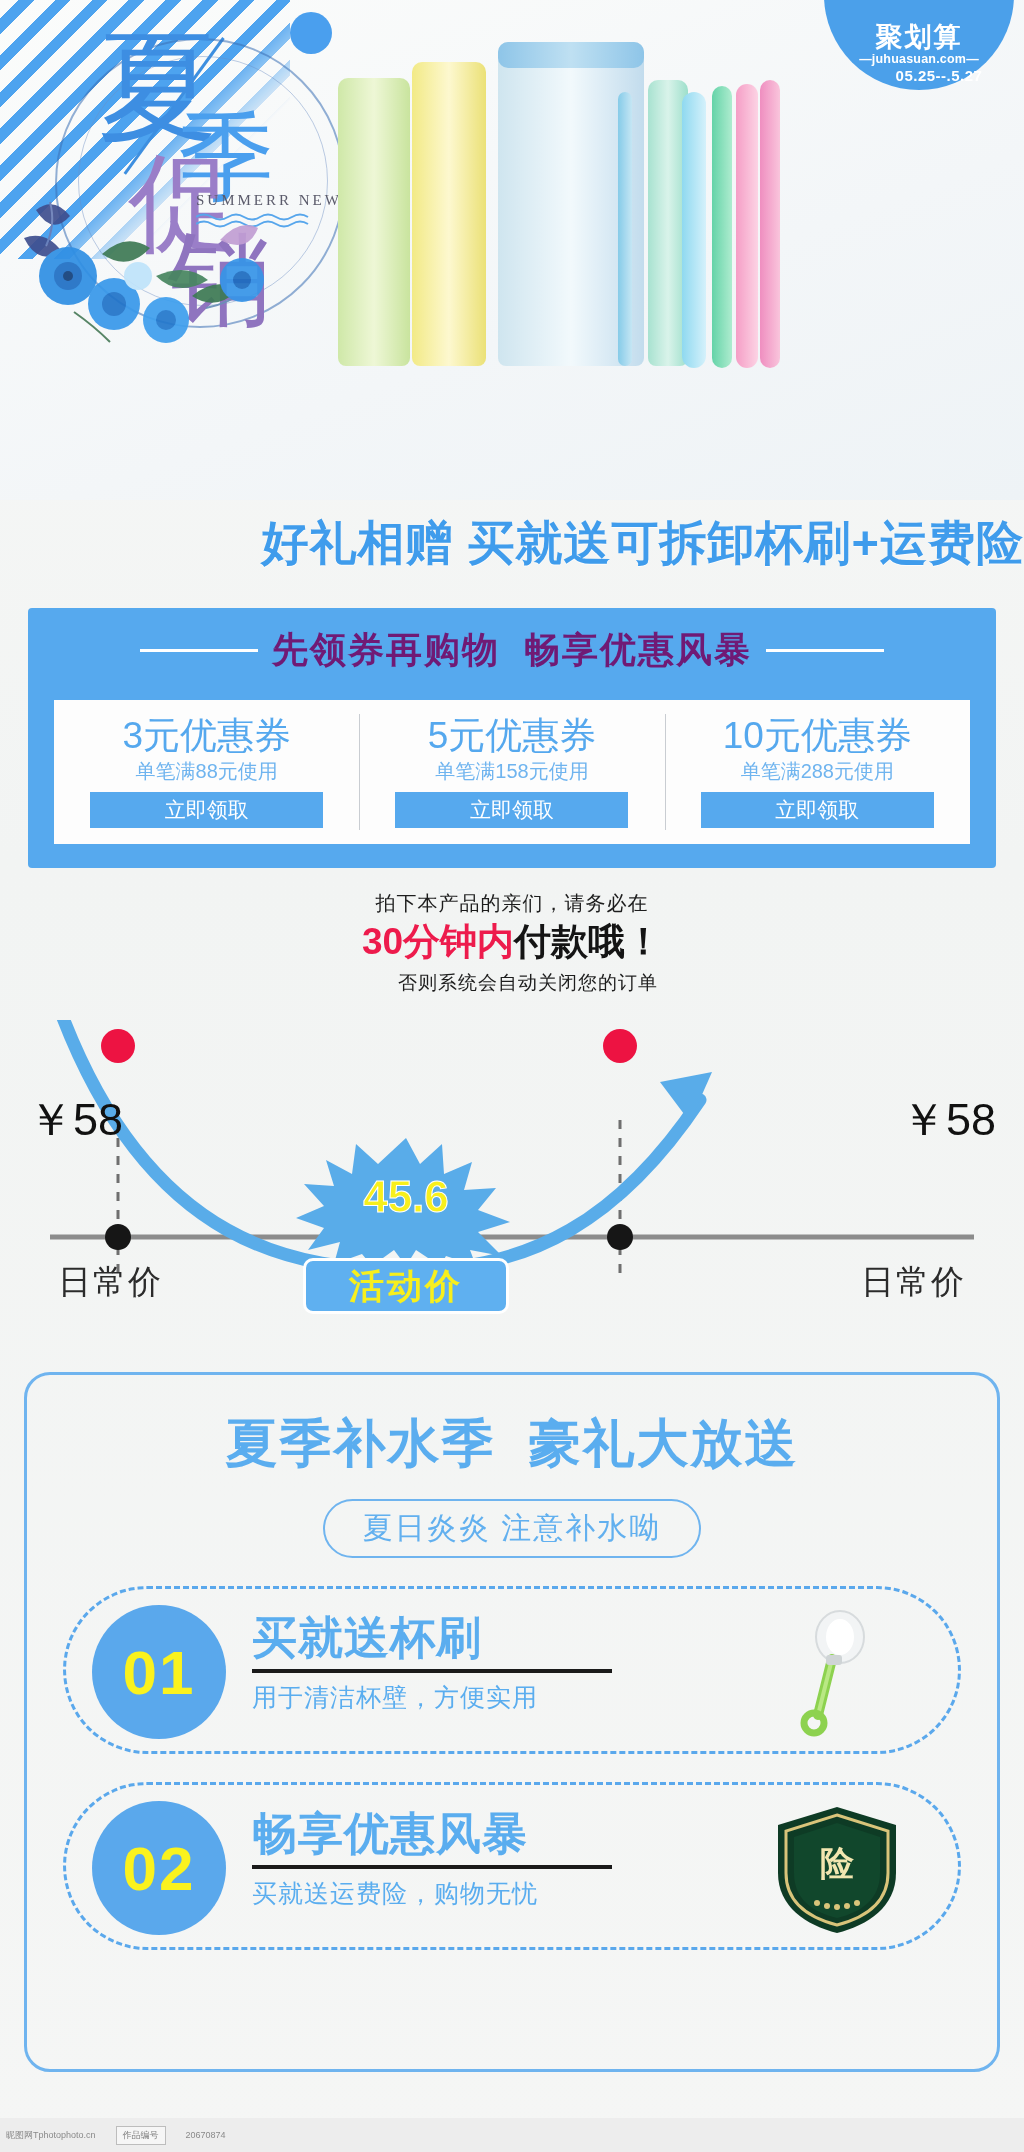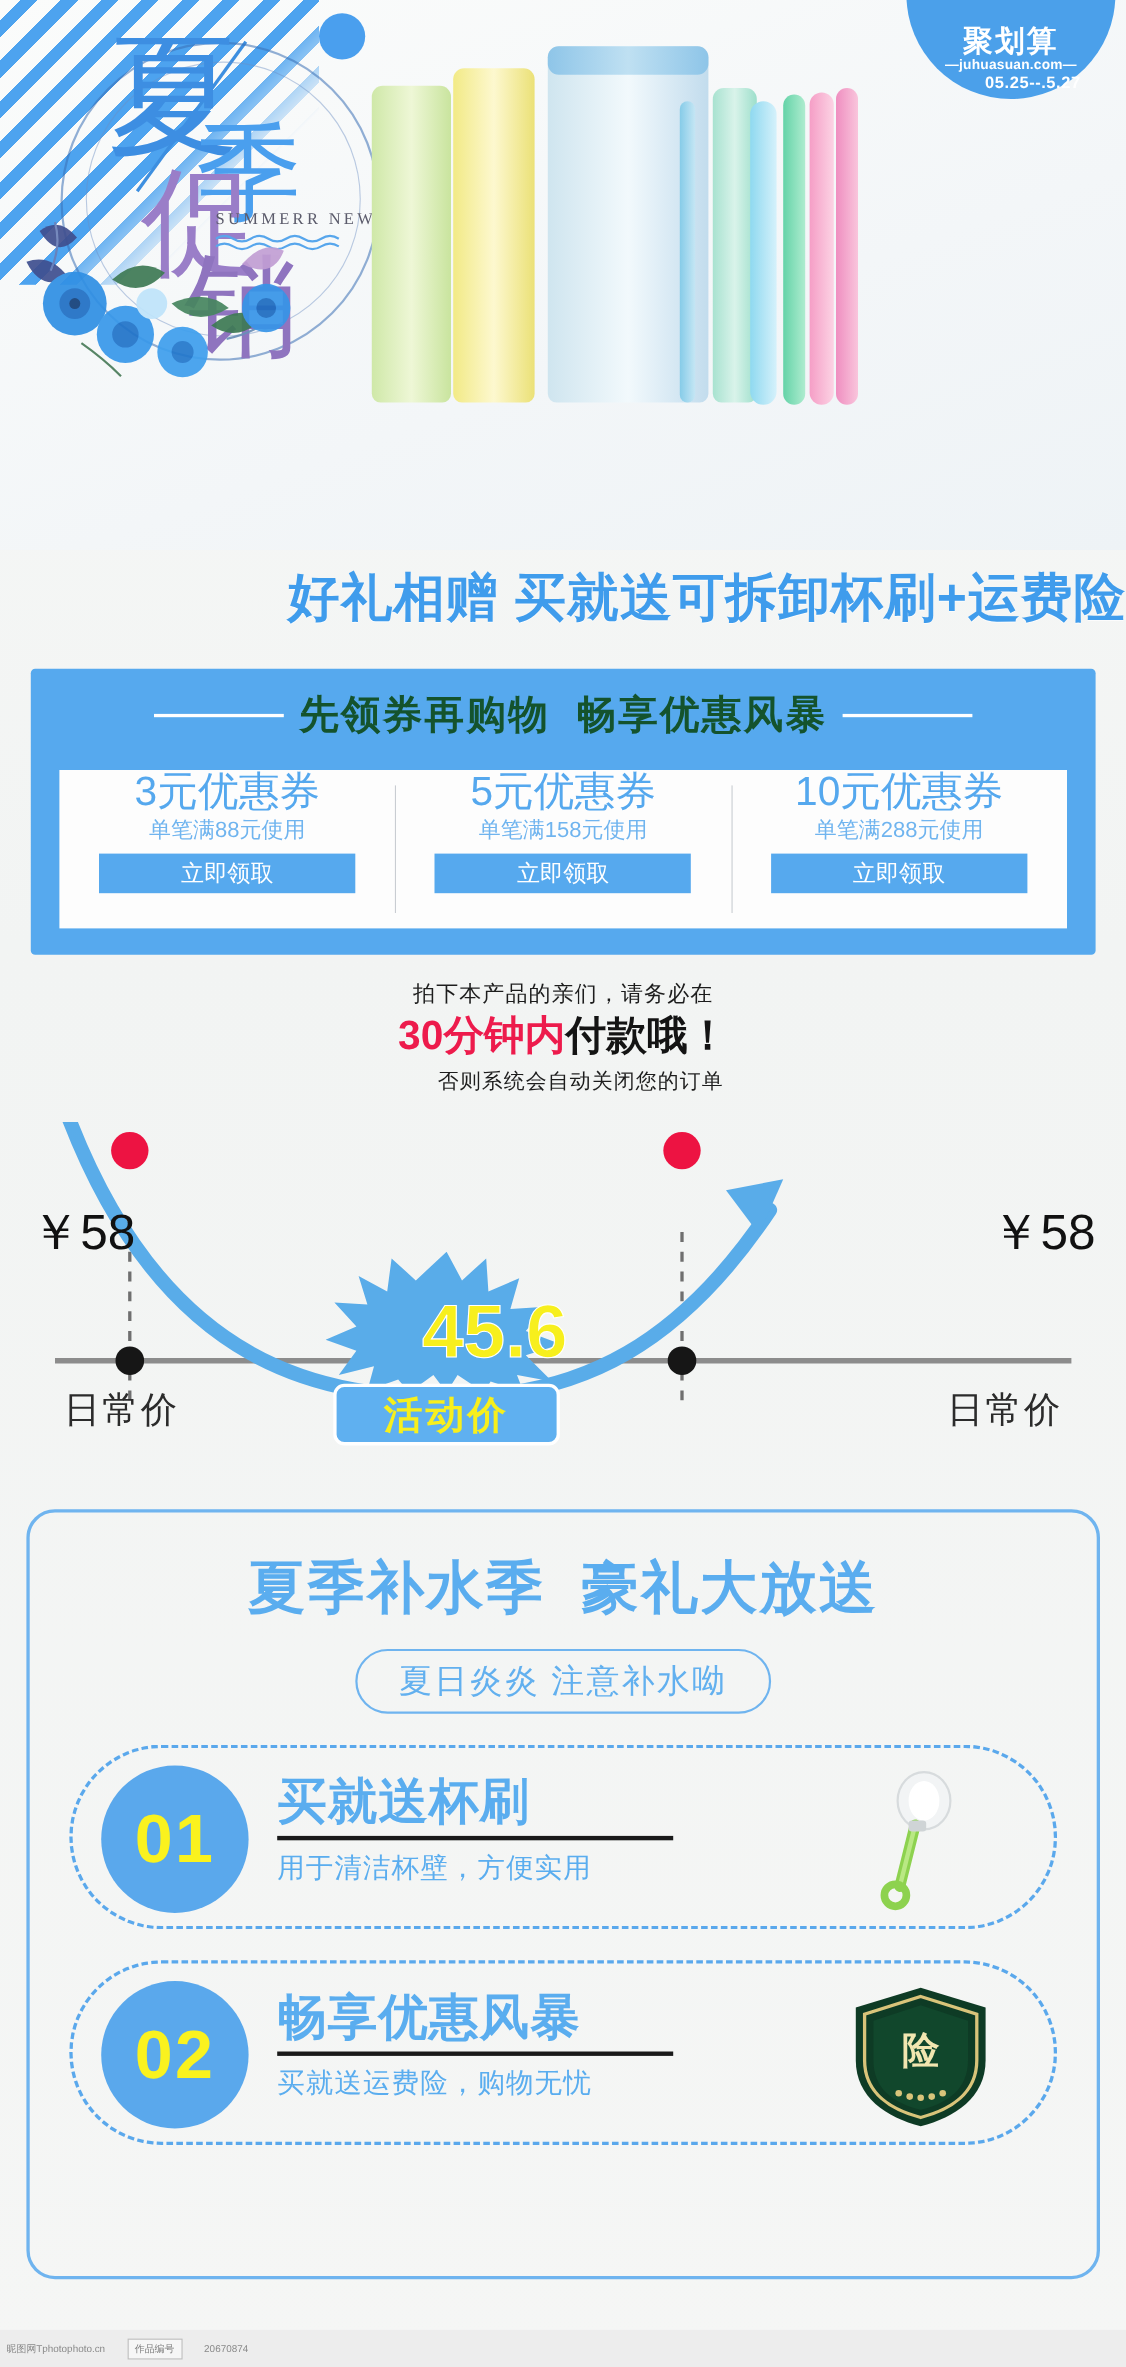--- a/index.html
+++ b/index.html
@@ -64,24 +64,24 @@
     text-shadow:0 1px 0 rgba(255,255,255,.7);
   }
 
   
   .coupon-panel {
     position:absolute; left:28px; top:608px; width:968px; height:260px;
     background:#56a9ee; border-radius:4px;
   }
   .cp-title-row { display:flex; align-items:center; justify-content:center; gap:14px; height:84px; }
   .cp-line { width:118px; height:3px; background:#fff; }
-  .cp-title { font-size:36px; font-weight:bold; color:#14532d; letter-spacing:2px; white-space:pre; }
+  .cp-title { font-size:36px; font-weight:bold; color:#701a75; letter-spacing:2px; white-space:pre; }
 
   .cp-cards { position:absolute; left:26px; top:92px; width:916px; height:144px; background:#fdfdfd; display:flex; }
-  .cp-card { flex:1; position:relative; display:flex; flex-direction:column; align-items:center; gap:2px; }
+  .cp-card { flex:1; position:relative; display:flex; flex-direction:column; align-items:center; justify-content:center; gap:2px; }
   .cp-card + .cp-card::before { content:""; position:absolute; left:0; top:14px; bottom:14px; width:1px; background:#c9cdd2; }
   .cp-amt { font-size:37px; color:#55a8ee; line-height:1.1; }
   .cp-cond { font-size:20px; color:#6fb4ef; line-height:1.2; }
   .cp-btn { margin-top:7px; width:233px; height:36px; background:#56a9ee; color:#fff; font-size:21px;
             display:flex; align-items:center; justify-content:center; border:none; cursor:pointer; }
 
   
   .urg { position:absolute; left:0; top:890px; width:1024px; text-align:center; }
   .urg1 { font-size:20px; color:#1d1d1d; letter-spacing:1px; }
   .urg2 { font-size:37px; font-weight:bold; color:#141414; letter-spacing:0px; margin-top:4px; line-height:1.15; }
@@ -90,22 +90,22 @@
 
   
   .curve-wrap { position:absolute; left:0; top:1020px; width:1024px; height:330px; }
   .price-left  { position:absolute; left:28px; top:70px; font-size:45px; color:#111; font-weight:500; }
   .price-right { position:absolute; right:28px; top:70px; font-size:45px; color:#111; font-weight:500; }
   .label-left  { position:absolute; left:58px; top:240px; font-size:33px; color:#2b2b2b; letter-spacing:2px; }
   .label-right { position:absolute; right:58px; top:240px; font-size:33px; color:#2b2b2b; letter-spacing:2px; }
 
   .burst { position:absolute; left:296px; top:118px; width:220px; height:128px; }
   .burst-price {
-    position:absolute; left:296px; top:152px; width:220px; text-align:right;
-    font-size:68px; font-weight:bold; color:#f7ef1d; letter-spacing:0px;
+    position:absolute; left:296px; top:152px; width:220px; text-align:center;
+    font-size:44px; font-weight:bold; color:#f7ef1d; letter-spacing:0px;
     -webkit-text-stroke:1px #ffffff;
   }
   .act-badge {
     position:absolute; left:303px; top:238px; width:206px; height:56px;
     background:#5fb0f0; border:3px solid #fff; border-radius:10px;
     display:flex; align-items:center; justify-content:center;
     font-size:35px; font-weight:bold; color:#f7ef1d; letter-spacing:3px;
   }
 
   

